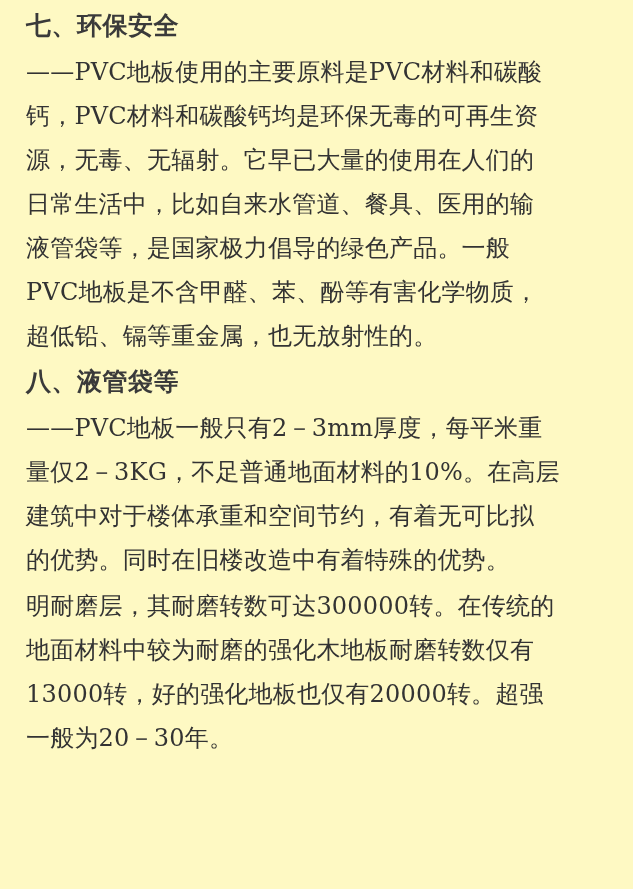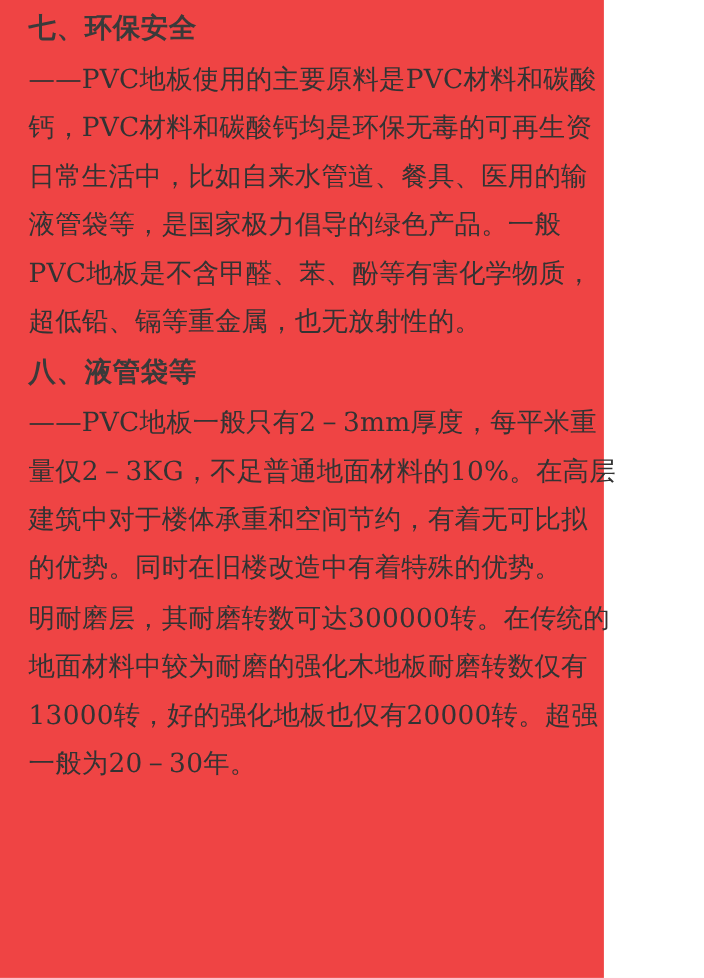--- a/index.html
+++ b/index.html
@@ -8,25 +8,25 @@
     background: #ffffff;
   }
   body {
     width: 640px;
     height: 889px;
     overflow: hidden;
     font-family: "DejaVu Serif", "Liberation Serif", serif;
     color: #2b2b2b;
   }
   .page {
-    width: 549px;
+    width: 633px;
     height: 889px;
     box-sizing: border-box;
     padding: 4px 16px 0 26px;
-    background: #ef4444;
+    background: #fef9c3;
   }
   .section {
     margin: 0 0 2px 0;
   }
   .heading {
     font-size: 25px;
     line-height: 44px;
     letter-spacing: 0.5px;
     color: #3a3a3a;
     margin: 0 0 2px 0;
@@ -52,20 +52,21 @@
 </head>
 <body>
 
 <div class="page">
 
   <div class="section">
     <h2 class="heading">七、环保安全</h2>
     <p class="para">
       <span class="para-line">——PVC地板使用的主要原料是PVC材料和碳酸</span>
       <span class="para-line">钙，PVC材料和碳酸钙均是环保无毒的可再生资</span>
+      <span class="para-line">源，无毒、无辐射。它早已大量的使用在人们的</span>
       <span class="para-line">日常生活中，比如自来水管道、餐具、医用的输</span>
       <span class="para-line">液管袋等，是国家极力倡导的绿色产品。一般</span>
       <span class="para-line">PVC地板是不含甲醛、苯、酚等有害化学物质，</span>
       <span class="para-line">超低铅、镉等重金属，也无放射性的。</span>
     </p>
   </div>
 
   <div class="section">
     <h2 class="heading">八、液管袋等</h2>
     <p class="para">

